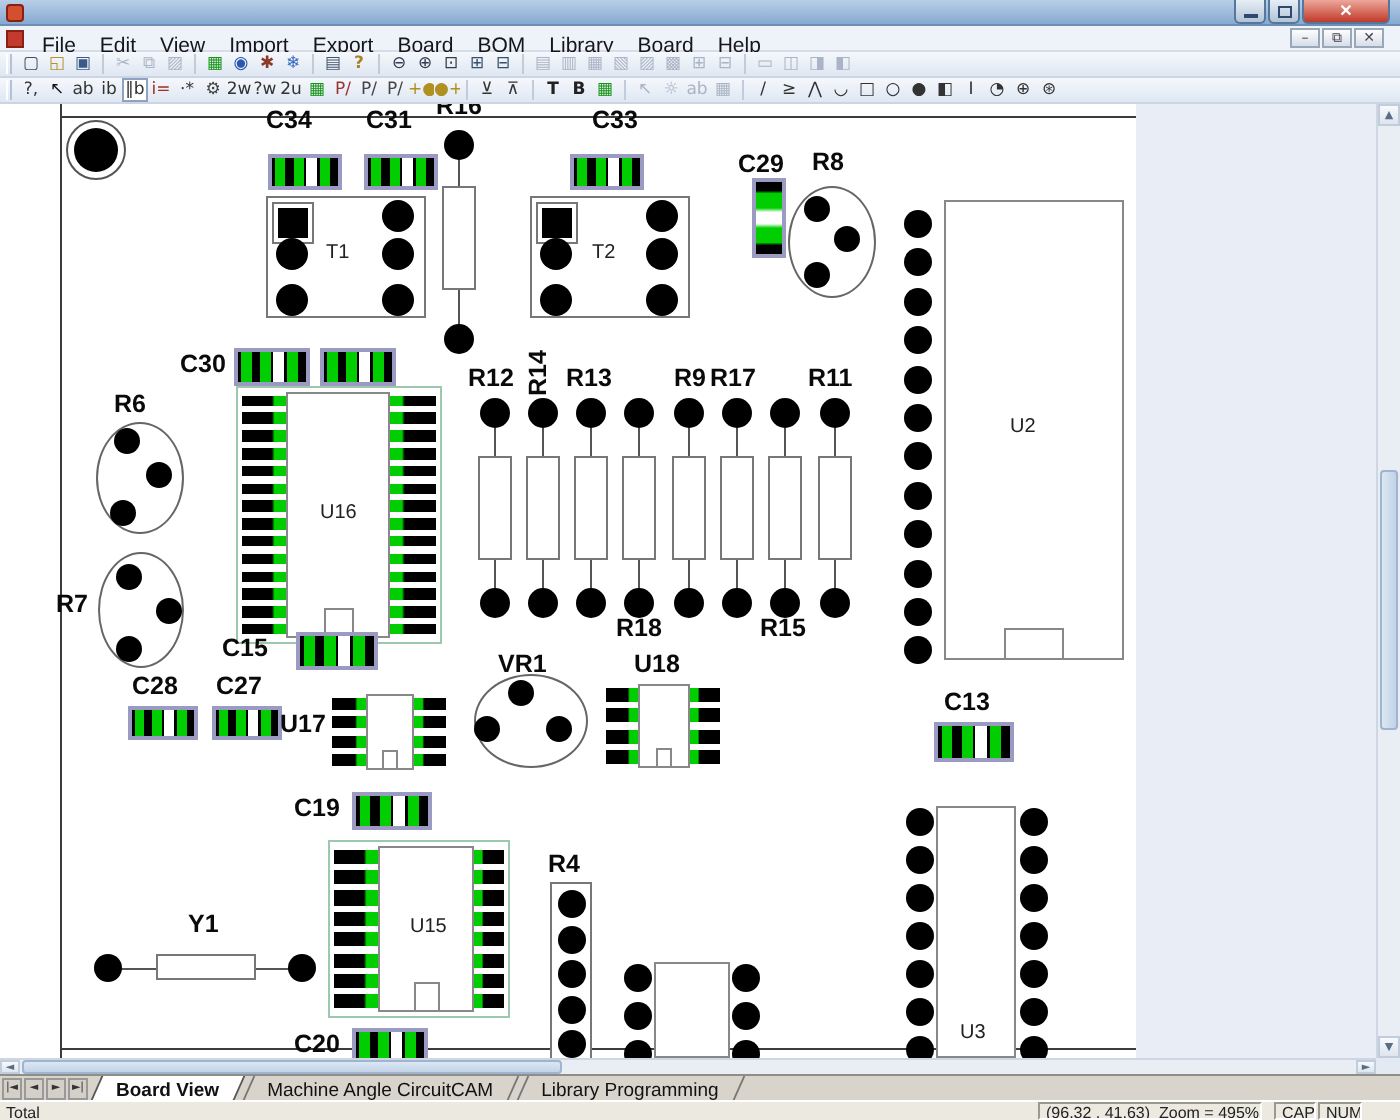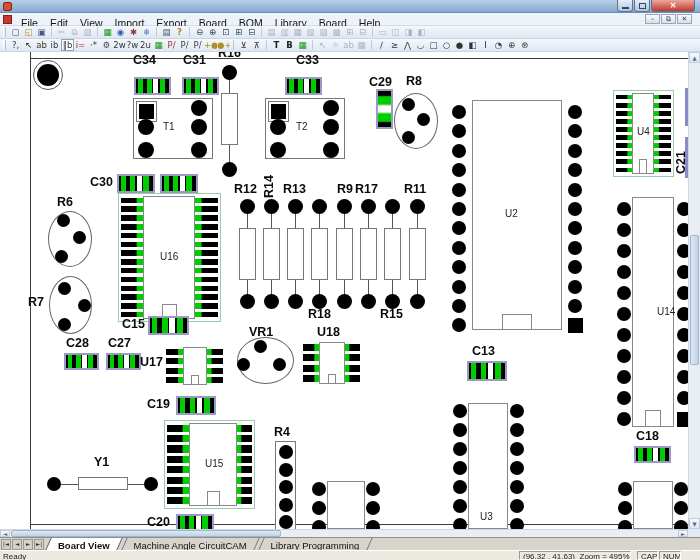--- a/index.html
+++ b/index.html
@@ -31,21 +31,21 @@
   .tbar{position:absolute;left:0;width:700px;height:13px;display:flex;align-items:center;
     background:linear-gradient(#f5f8fc,#dfe7f2);border-bottom:1px solid #ccd5e3;padding-left:2px}
   #tb1{top:26px}#tb2{top:39px}
   .grip{width:3px;height:10px;border-left:1px solid #fff;border-right:1px solid #b5c1d4;
     margin:0 3px 0 1px;flex:none}
   .ticon{flex:none;width:13px;height:12px;font:8.5px/12px "DejaVu Sans",sans-serif;
     text-align:center;color:#333;overflow:hidden;white-space:nowrap}
   .ticon.gray{color:#aab4c4!important}
   .ticon.pressed{border:1px solid #8fa3c0;background:#fff;line-height:10px}
   .tsep{width:1px;height:10px;background:#c2cbda;margin:0 3px;flex:none}
-  #canvas{position:absolute;left:0;top:52px;width:688px;height:477px;background:#fff;overflow:hidden}
+  #canvas{position:absolute;left:0;top:52px;width:568px;height:477px;background:#fff;overflow:hidden}
   .cap{border:2px solid #9a9ac2;background:linear-gradient(90deg,#000 0,#000 5%,#00ce00 5%,#00ce00 20%,
     #000 20%,#000 33%,#00ce00 33%,#00ce00 48%,#000 48%,#000 52%,#fff 52%,#fff 68%,#000 68%,#000 72%,
     #00ce00 72%,#00ce00 88%,#000 88%,#000 100%)}
   .capv{border:2px solid #9a9ac2;background:linear-gradient(180deg,#000 0,#000 12%,#00ce00 16%,#00ce00 36%,
     #fff 42%,#fff 58%,#00ce00 64%,#00ce00 84%,#000 88%,#000 100%)}
   .ref{position:absolute;font:600 12.5px/1 "Liberation Sans",sans-serif;color:#0a0a0a;white-space:nowrap}
   .refs{font:400 10px/1 "Liberation Sans",sans-serif;color:#222}
   .rot{transform:rotate(-90deg);transform-origin:0 0}
   #vscroll{position:absolute;left:688px;top:52px;width:12px;height:477px;background:#e9eef5;
     border-left:1px solid #cdd6e2}
@@ -272,21 +272,21 @@
         <div style="position: absolute; left: 74px; top: 98.2px; width: 23px; height: 5.6px; background: linear-gradient(90deg, rgb(0, 206, 0) 0px, rgb(0, 206, 0) 26%, rgb(0, 0, 0) 32%, rgb(0, 0, 0) 100%);"></div>
         <div style="position: absolute; left: 0px; top: 107px; width: 22px; height: 5.6px; background: linear-gradient(90deg, rgb(0, 0, 0) 0px, rgb(0, 0, 0) 68%, rgb(0, 206, 0) 74%, rgb(0, 206, 0) 100%);"></div>
         <div style="position: absolute; left: 74px; top: 107px; width: 23px; height: 5.6px; background: linear-gradient(90deg, rgb(0, 206, 0) 0px, rgb(0, 206, 0) 26%, rgb(0, 0, 0) 32%, rgb(0, 0, 0) 100%);"></div>
         <div style="position: absolute; left: 0px; top: 115.8px; width: 22px; height: 5.6px; background: linear-gradient(90deg, rgb(0, 0, 0) 0px, rgb(0, 0, 0) 68%, rgb(0, 206, 0) 74%, rgb(0, 206, 0) 100%);"></div>
         <div style="position: absolute; left: 74px; top: 115.8px; width: 23px; height: 5.6px; background: linear-gradient(90deg, rgb(0, 206, 0) 0px, rgb(0, 206, 0) 26%, rgb(0, 0, 0) 32%, rgb(0, 0, 0) 100%);"></div>
         <div style="position: absolute; left: 22px; top: 0px; width: 52px; height: 123px; background: rgb(255, 255, 255); border: 1px solid rgb(136, 136, 136);"></div>
         <div style="position: absolute; left: 40.5px; top: 108px; width: 15px; height: 15px; background: rgb(255, 255, 255); border: 1px solid rgb(136, 136, 136);"></div>
       </div>
       <div class="ref refs" style="left: 160px; top: 200px;">U16</div>
       <div class="cap" style="position: absolute; left: 148px; top: 264px; width: 41px; height: 19px;"></div>
-      <div class="ref" style="left: 122px; top: 266px;">C15</div>
+      <div class="ref" style="left: 111px; top: 266px;">C15</div>
       <div style="position: absolute; left: 48px; top: 159px; width: 44px; height: 56px;">
         <div style="position: absolute; left: 0px; top: 0px; width: 44px; height: 56px; background: rgb(255, 255, 255); border: 1px solid rgb(102, 102, 102); border-radius: 50%;"></div>
         <div style="position: absolute; left: 8.5px; top: 2.5px; width: 13px; height: 13px; border-radius: 50%; background: rgb(0, 0, 0);"></div>
         <div style="position: absolute; left: 25.2px; top: 20.4px; width: 13px; height: 13px; border-radius: 50%; background: rgb(0, 0, 0);"></div>
         <div style="position: absolute; left: 7.1px; top: 38.9px; width: 13px; height: 13px; border-radius: 50%; background: rgb(0, 0, 0);"></div>
       </div>
       <div class="ref" style="left: 57px; top: 144px;">R6</div>
       <div style="position: absolute; left: 49px; top: 224px; width: 43px; height: 58px;">
         <div style="position: absolute; left: 0px; top: 0px; width: 43px; height: 58px; background: rgb(255, 255, 255); border: 1px solid rgb(102, 102, 102); border-radius: 50%;"></div>
         <div style="position: absolute; left: 9.4px; top: 6.3px; width: 13px; height: 13px; border-radius: 50%; background: rgb(0, 0, 0);"></div>
@@ -561,18 +561,18 @@
     <span class="sarr down">▼</span>
   </div>
   <div id="hscroll">
     <span class="sarr left">◄</span>
     <div id="hthumb"></div>
     <span class="sarr right">►</span>
   </div>
   <div id="corner"></div>
   <div id="tabrow"><span id="tablist"><span class="tnav">|◄</span><span class="tnav">◄</span><span class="tnav">►</span><span class="tnav">►|</span><span class="tab active"><i class="tabbg"></i><em>Board View</em></span><span class="tab"><i class="tabbg"></i><em>Machine Angle CircuitCAM</em></span><span class="tab"><i class="tabbg"></i><em>Library Programming</em></span></span></div>
   <div id="statusbar">
-    <span id="stReady">Ready</span>
+    <span id="stReady">Total</span>
     <span class="sbox" id="stCoord"><span>(96,32 , 41,63)</span>&nbsp;&nbsp;<span>Zoom = 495%</span></span>
     <span class="sbox" id="stCap">CAP</span>
     <span class="sbox" id="stNum">NUM</span>
   </div>
 </div>
 
 </body></html>

